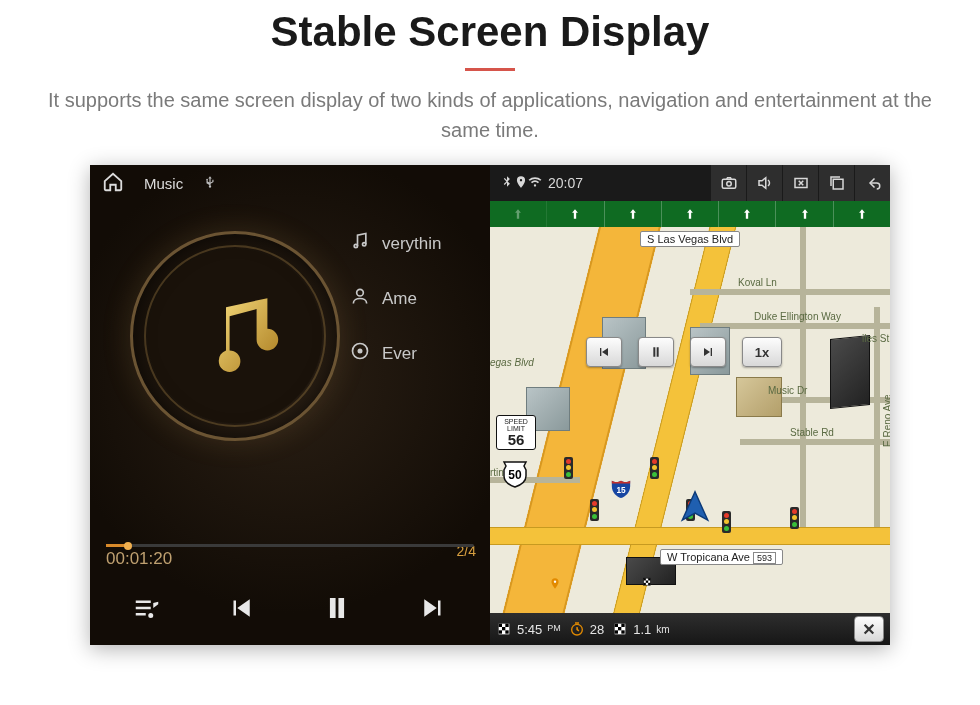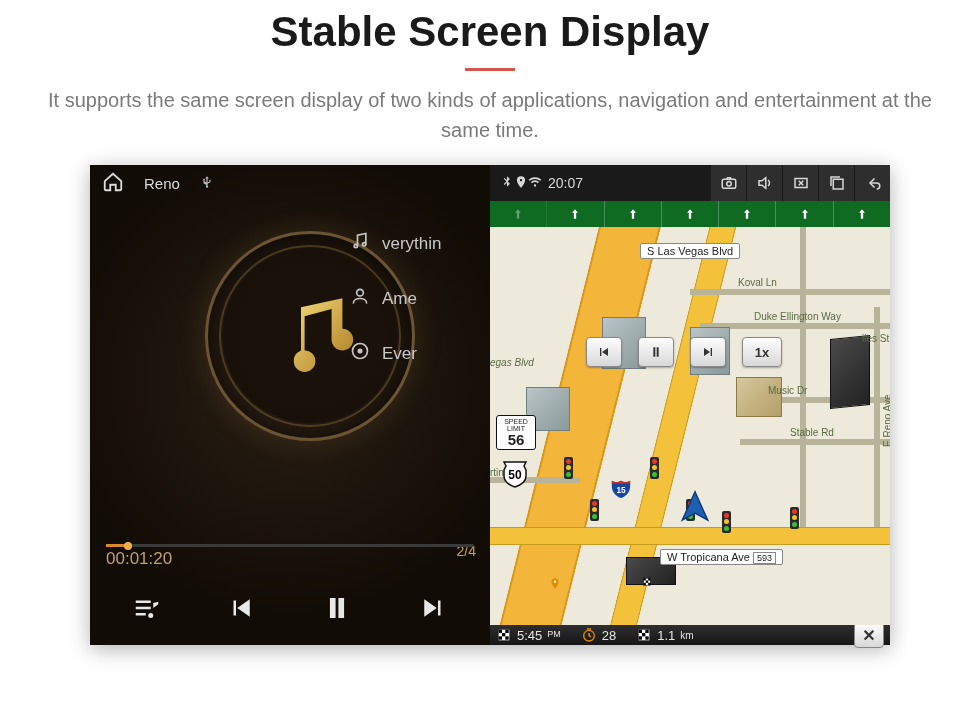--- a/index.html
+++ b/index.html
@@ -60,21 +60,20 @@
     font-size: 15px;
     color: #dcdcdc;
   }
   .music-statusbar .home-icon svg { width: 22px; height: 22px; }
   .music-statusbar .usb-icon svg { width: 14px; height: 14px; }
   .music-statusbar .title { flex: 0 0 auto; font-weight: 500; }
   .music-body {
     flex: 1;
     display: flex;
     position: relative;
-    justify-content: center;
   }
   .album-ring {
     width: 210px; height: 210px;
     margin: 30px 0 0 40px;
     position: relative;
   }
   .album-ring .ring {
     position: absolute; inset: 0;
     border-radius: 50%;
     border: 3px solid #6b5433;
@@ -280,28 +279,28 @@
   .pos-arrow {
     position: absolute;
     width: 34px; height: 34px;
   }
   
   .i-shield {
     position: absolute; width: 22px; height: 22px;
   }
   
   .nav-footer {
-    height: 20px;
+    height: 32px;
     background: linear-gradient(#2e2e2e,#161616);
     display: flex;
     align-items: center;
     color: #e4e4e4;
     font-size: 13px;
     padding: 0 6px;
-    gap: 20px;
+    gap: 8px;
   }
   .nav-footer .seg { display: flex; align-items: center; gap: 5px; }
   .nav-footer .seg svg { width: 16px; height: 16px; }
   .nav-footer .seg.orange svg { filter: none; }
   .nav-footer .spacer { flex: 1; }
   .nav-footer .closebtn {
     width: 30px; height: 26px;
     background: linear-gradient(#fdfdfd,#d8d8d8);
     border: 1px solid #888; border-radius: 4px;
     display: flex; align-items: center; justify-content: center;
@@ -318,21 +317,21 @@
 
 <div class="device">
 
   <div class="music-app">
     <div class="music-statusbar">
       <span class="home-icon">
         <svg viewBox="0 0 24 24" fill="none" stroke="#dcdcdc" stroke-width="2">
             <path d="M3 11 12 3l9 8v9a1 1 0 0 1-1 1h-5v-6H9v6H4a1 1 0 0 1-1-1z"></path>
           </svg>
       </span>
-      <span class="title">Reno</span>
+      <span class="title">Music</span>
       <span class="usb-icon">
         <svg viewBox="0 0 24 24" fill="#bcbcbc">
             <path d="M12 2l3 4h-2v7l3-2V8h2v4l-5 3v3a2 2 0 1 1-2 0v-1l-5-3V9a1.5 1.5 0 1 1 2 0v2l3 2V6H9z"></path>
           </svg>
       </span>
     </div>
 
     <div class="music-body">
       <div class="album-ring">
         <div class="ring"></div>
@@ -555,21 +554,21 @@
           <span class="r"></span>
           <span class="y"></span>
           <span class="g"></span>
         </div>
       <div class="tlight" style="left:300px; top:280px;">
           <span class="r"></span>
           <span class="y"></span>
           <span class="g"></span>
         </div>
 
-      <span class="street-label box" style="left:150px; top:16px;">S Las Vegas Blvd</span>
+      <span class="street-label box" style="left:150px; top:4px;">S Las Vegas Blvd</span>
       <span class="street-label" style="left:248px; top:50px;">Koval Ln</span>
       <span class="street-label" style="left:264px; top:84px;">Duke Ellington Way</span>
       <span class="street-label" style="left:0px; top:130px;font-style:italic;">egas Blvd</span>
       <span class="street-label" style="left:372px; top:106px;text-align:center;">iles St</span>
       <span class="street-label" style="left:278px; top:158px;">Music Dr</span>
       <span class="street-label sl-rotate" style="left:392px; top:220px;">E Reno Ave</span>
       <span class="street-label" style="left:300px; top:200px;">Stable Rd</span>
       <span class="street-label" style="left:0px; top:240px;">rtin Dr</span>
       <span class="street-label box" style="left:170px; top:322px;">
         <span>W Tropicana Ave</span>&nbsp;<span style="border:1px solid #888;padding:0 3px;font-size:9px;">593</span>

